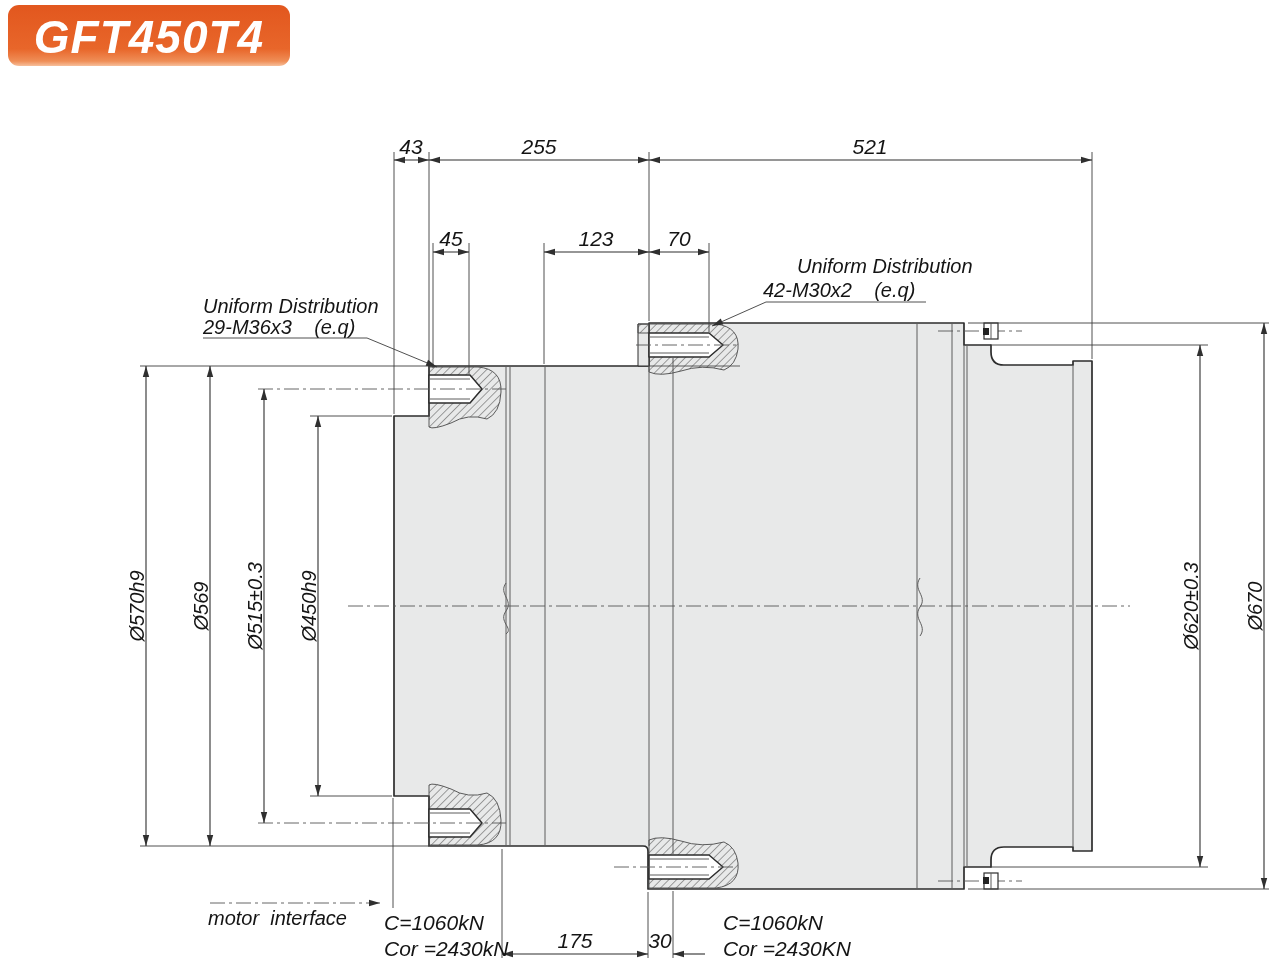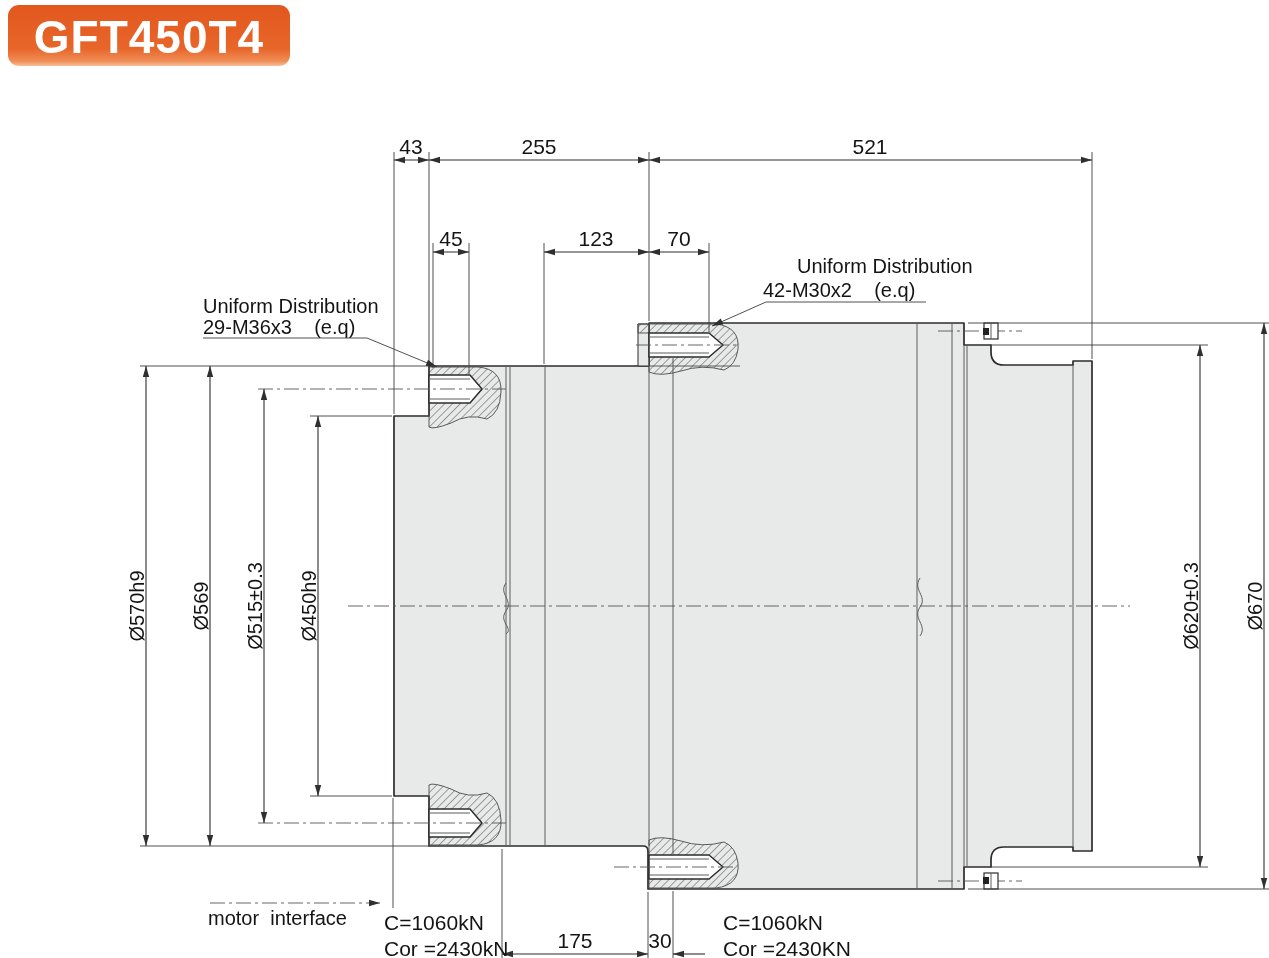--- a/index.html
+++ b/index.html
@@ -1,17 +1,17 @@
 <!DOCTYPE html>
 <html><head>
 <meta charset="utf-8">
 <style>
   html,body{margin:0;padding:0;background:#ffffff;}
   #stage{position:relative;width:1269px;height:958px;background:#ffffff;overflow:hidden;
-         font-family:"Liberation Sans",sans-serif;}
+         font-family:"Liberation Sans",sans-serif;font-style:italic;}
   svg{display:block;}
   .body-fill{fill:#e8e9e9;stroke:#2d2d2d;stroke-width:1.7;stroke-linejoin:round;}
   .thin{stroke:#5c5c5c;stroke-width:1;fill:none;}
   .ext{stroke:#3c3c3c;stroke-width:0.9;fill:none;}
   .dim{stroke:#2f2f2f;stroke-width:1.1;fill:none;}
   .cl{stroke:#555;stroke-width:0.9;fill:none;stroke-dasharray:15 4 3 4;}
   .hatchf{fill:url(#hatch);stroke:#4a4a4a;stroke-width:0.9;stroke-linejoin:round;}
   .hole{fill:#ffffff;stroke:#2d2d2d;stroke-width:1.5;stroke-linejoin:round;}
   .boltf{fill:#ffffff;stroke:#2d2d2d;stroke-width:1.2;}
   .dimtxt{font-size:21px;fill:#141414;text-anchor:middle;font-family:"Liberation Sans",sans-serif;}

